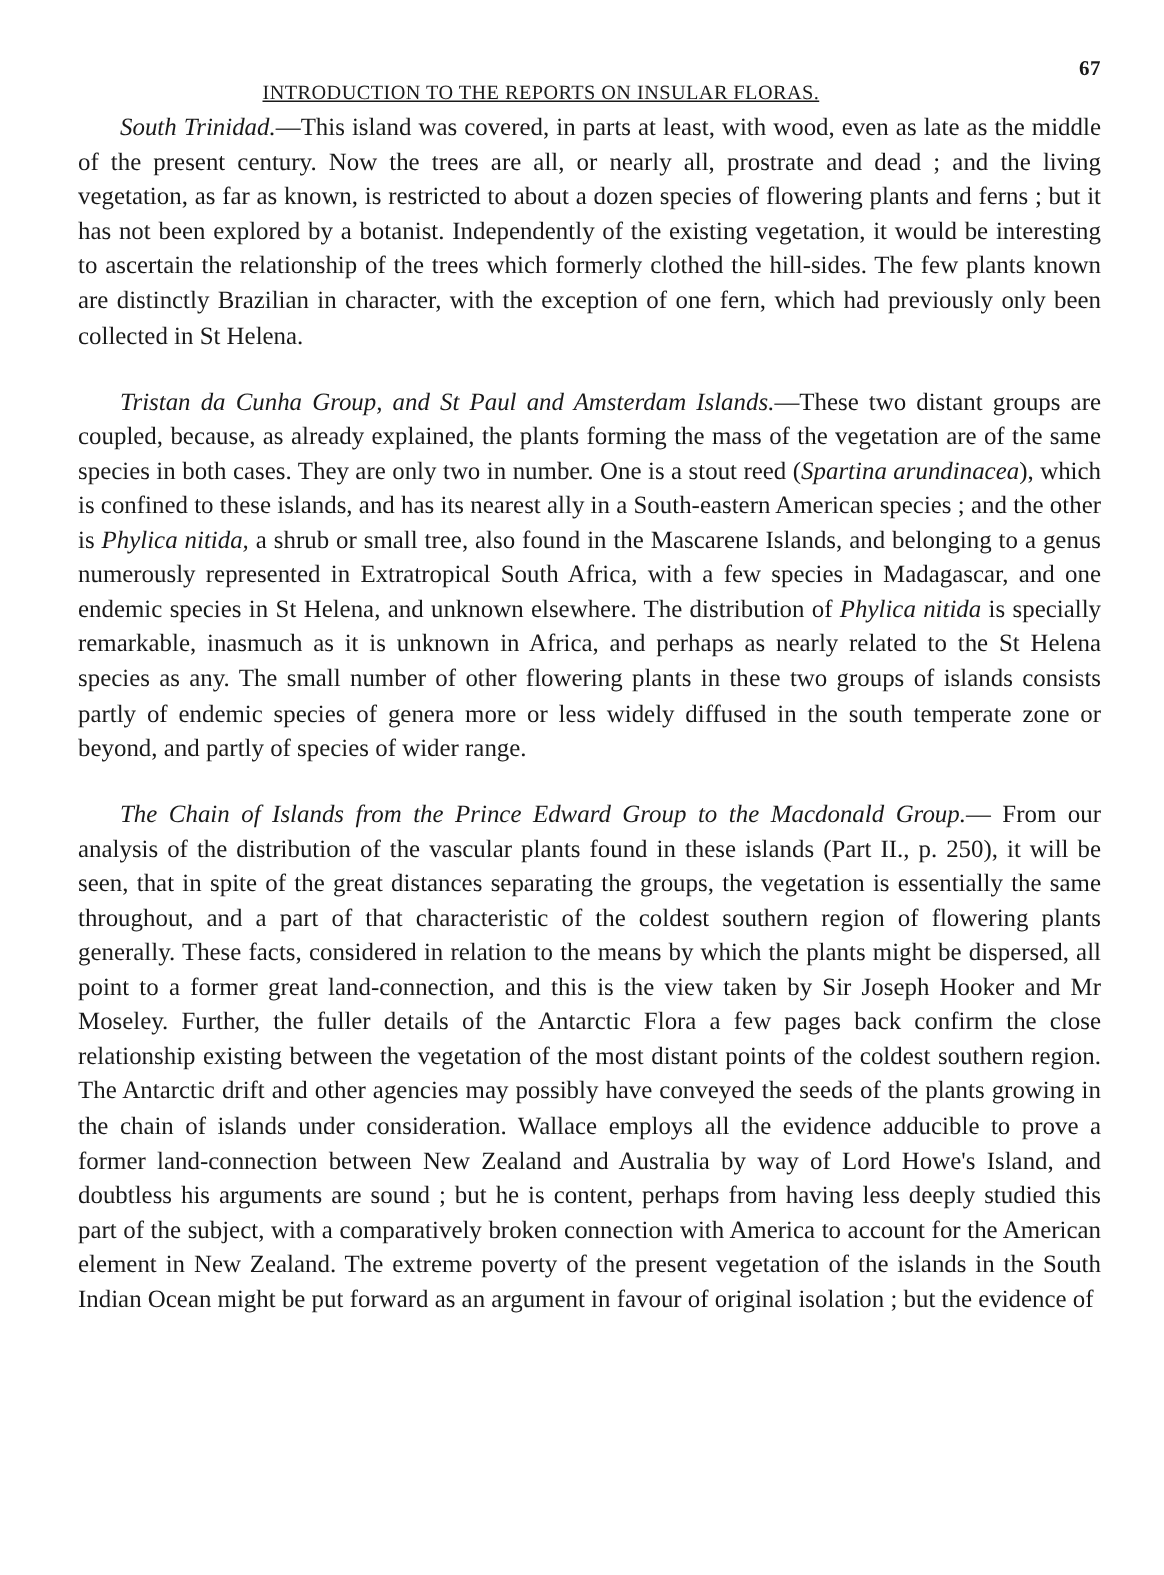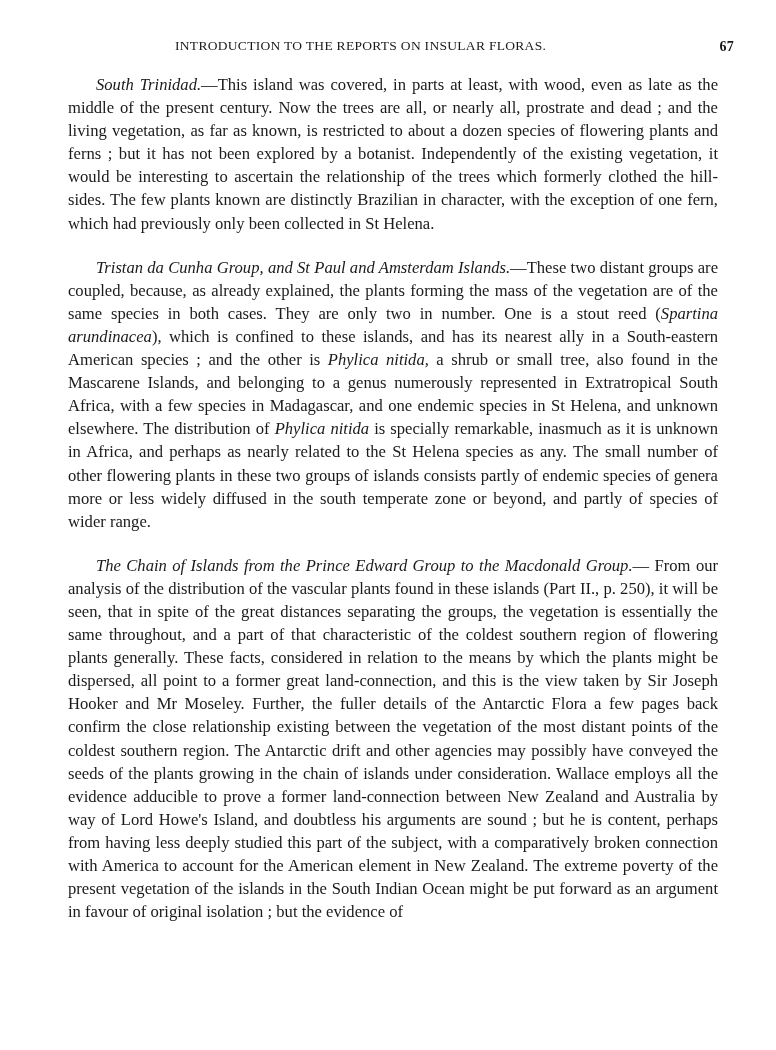--- a/index.html
+++ b/index.html
@@ -23,36 +23,37 @@
     }
     .running-head {
       position: relative;
       height: 24px;
       font-size: 13.5px;
       letter-spacing: 0.3px;
     }
     .running-head .title {
       position: absolute;
       left: 123px;
-      top: 0;
+      top: 16px;
       white-space: nowrap;
+      text-decoration: underline;
     }
     .running-head .folio {
       position: absolute;
       right: 0;
       top: 1px;
       font-size: 14px;
       font-weight: bold;
     }
     .para {
       font-size: 16.6px;
       line-height: 23.1px;
       text-align: justify;
       text-indent: 28px;
-      margin: 16px;
+      margin: 0;
       hyphens: none;
     }
     .para .heading {
       font-style: italic;
     }
     .para em { }
     #p1 { margin-top: 11px; }
     #p2 { margin-top: 21px; }
     #p3 { margin-top: 21px; font-family: Liberation Serif, serif; }
   </style>

